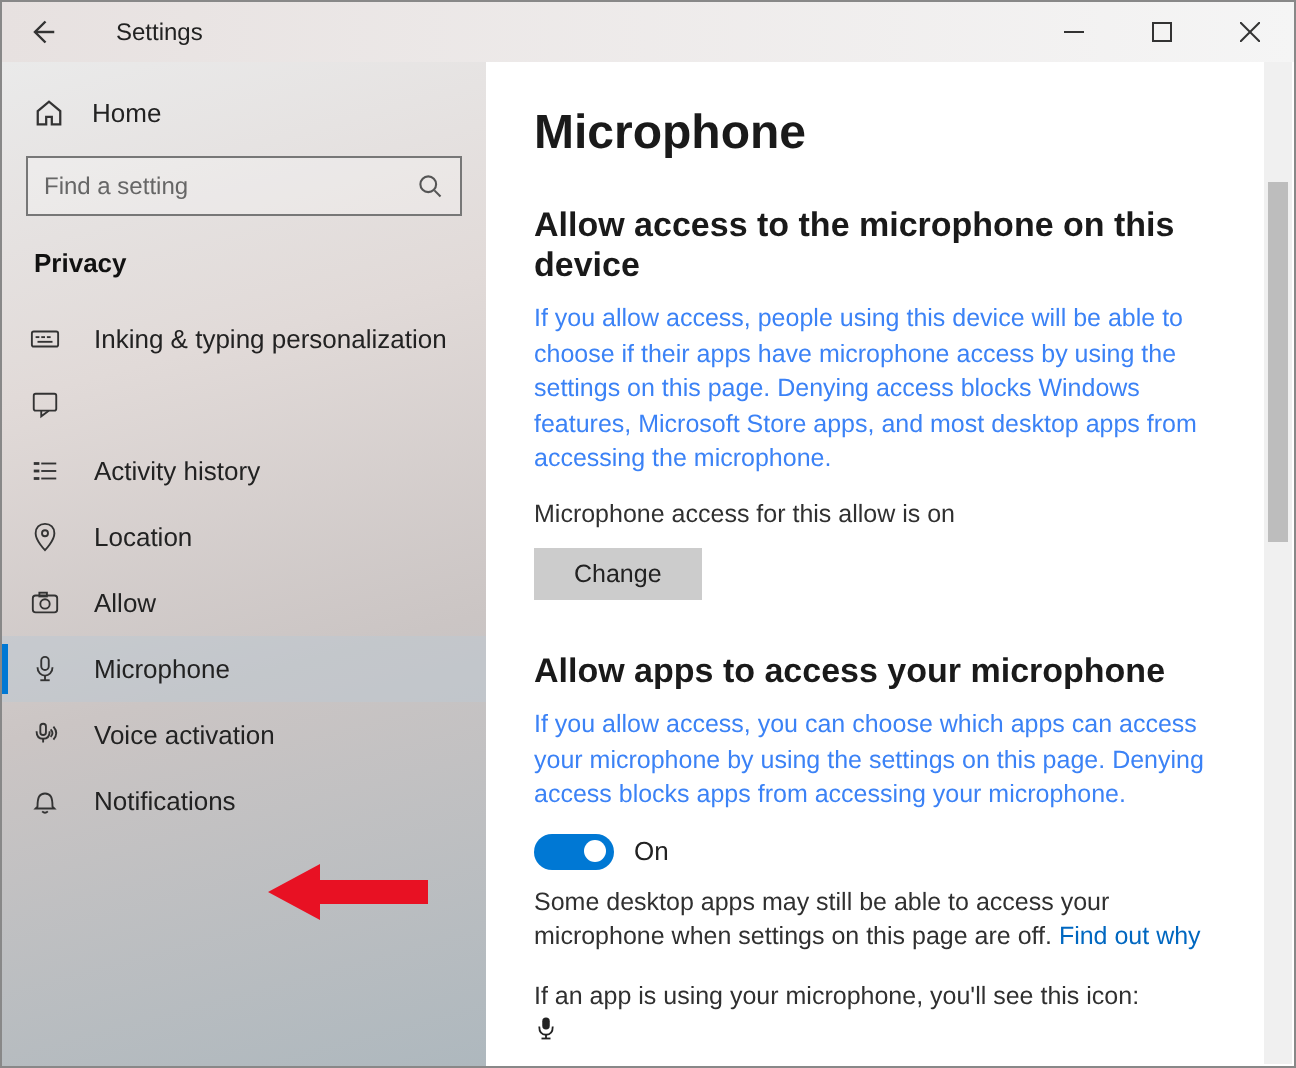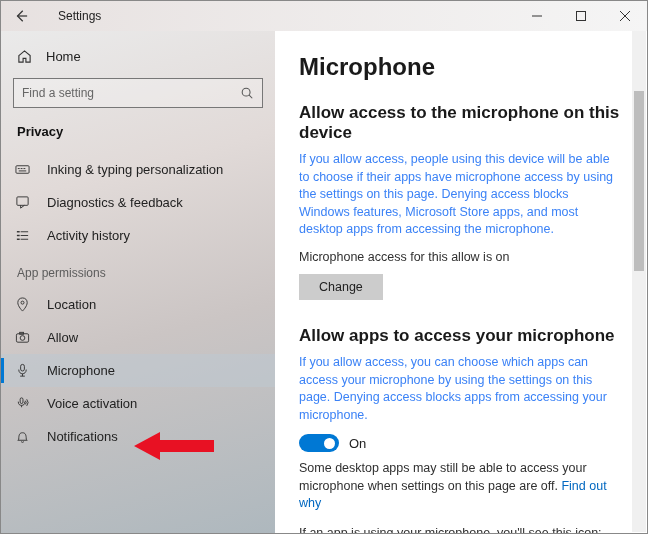--- a/index.html
+++ b/index.html
@@ -36,21 +36,21 @@
   }
   .win-ctrl {
     width:44px; height:30px;
     display:flex; align-items:center; justify-content:center;
     font-size:12px; color:#333;
   }
   .main {
     display:flex; height: calc(100% - 30px);
   }
   .sidebar {
-    width: 274px;
+    width: 242px;
     background: linear-gradient(165deg, #eaeaea 0%, #e1dad8 30%, #cbc5c4 60%, #aeb8be 100%);
     padding: 12px 0 0 0;
     position: relative;
     overflow: hidden;
   }
   .home-row {
     display:flex; align-items:center;
     padding: 6px 16px 10px 16px;
     font-size:13px; color:#222;
   }
@@ -221,37 +221,35 @@
         </span>
       <span>Inking &amp; typing personalization</span>
     </div>
     <div class="nav-item">
       <span class="icon">
           <svg width="15" height="15" viewBox="0 0 16 16">
             <rect x="2" y="2" width="12" height="9" rx="1" stroke="#333" fill="none"></rect>
             <path d="M6 11 L6 14 L10 11" stroke="#333" fill="none"></path>
           </svg>
         </span>
-      <span>Diagnostics &amp; feedback</span>
     </div>
     <div class="nav-item">
       <span class="icon">
           <svg width="15" height="15" viewBox="0 0 16 16">
             <line x1="2" y1="4" x2="5" y2="4" stroke="#333" stroke-width="1.5"></line>
             <line x1="6" y1="4" x2="14" y2="4" stroke="#333"></line>
             <line x1="2" y1="8" x2="5" y2="8" stroke="#333" stroke-width="1.5"></line>
             <line x1="6" y1="8" x2="14" y2="8" stroke="#333"></line>
             <line x1="2" y1="12" x2="5" y2="12" stroke="#333" stroke-width="1.5"></line>
             <line x1="6" y1="12" x2="14" y2="12" stroke="#333"></line>
           </svg>
         </span>
       <span>Activity history</span>
     </div>
 
-    <div class="group-label">App permissions</div>
 
     <div class="nav-item">
       <span class="icon">
           <svg width="15" height="15" viewBox="0 0 16 16">
             <path d="M8 1 C5 1 3 3 3 6 C3 10 8 15 8 15 C8 15 13 10 13 6 C13 3 11 1 8 1 Z" stroke="#333" fill="none"></path>
             <circle cx="8" cy="6" r="1.6" stroke="#333" fill="none"></circle>
           </svg>
         </span>
       <span>Location</span>
     </div>

